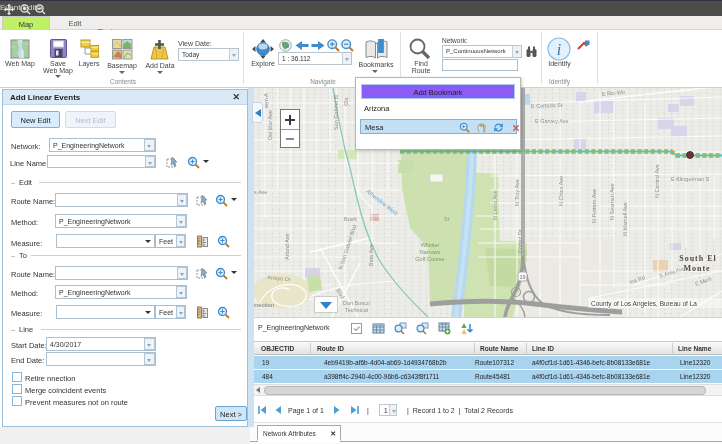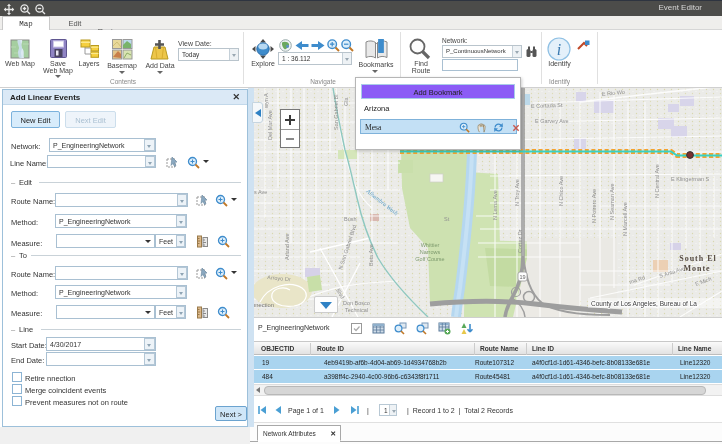--- a/index.html
+++ b/index.html
@@ -2,25 +2,25 @@
 <html><head>
 <meta charset="utf-8">
 <style>
 * { margin:0; padding:0; box-sizing:border-box; }
 html,body { width:722px; height:444px; overflow:hidden; }
 body { font-family:"Liberation Sans", sans-serif; background:#fff; }
 #app { position:relative; width:722px; height:444px; background:#fff; }
 .abs { position:absolute; }
 
 #topbar { position:absolute; left:0; top:0; width:722px; height:16px; background:#4c4c4a; border-top:1px solid #2e3440; }
-#topbar .title { position:absolute; left:0; top:2px; width:702px; text-align:right; color:#d8d8d8; font-size:8px; }
+#topbar .title { position:absolute; left:0; top:2px; width:702px; text-align:left; color:#d8d8d8; font-size:8px; }
 
 #tabrow { position:absolute; left:0; top:16px; width:722px; height:14px; background:#efeeec; border-bottom:1px solid #d6d6d6; }
 .tab { position:absolute; top:0; height:14px; font-size:7.5px; color:#555; text-align:center; line-height:15px; }
-.tab.active { background:#ffffff; border:1px solid #c9c9c9; border-bottom:none; color:#333;font-family:Liberation Mono, monospace; }
+.tab.active { background:#bef264; border:1px solid #c9c9c9; border-bottom:none; color:#333; }
 
 #ribbon { position:absolute; left:0; top:30px; width:722px; height:58px; background:#fff; border-bottom:1px solid #d0d0d0; }
 .rlabel { position:absolute; font-size:7px; color:#444; text-align:center; line-height:7px; }
 .grouplabel { position:absolute; font-size:6.5px; color:#888; text-align:center; }
 .gsep { position:absolute; top:2px; width:1px; height:52px; background:#e0e0e0; }
 .caret { position:absolute; width:0; height:0; border-left:3px solid transparent; border-right:3px solid transparent; border-top:3px solid #666; }
 .combo { position:absolute; background:#fff; border:1px solid #b9c4cc; font-size:6.5px; color:#333; }
 .combo .txt { position:absolute; left:3px; top:2px; white-space:nowrap; }
 .cbtn { position:absolute; right:0; top:0; bottom:0; width:9px; background:#eef2f5; border-left:1px solid #c5d0d8; }
 .cbtn:after { content:""; position:absolute; left:2px; top:5px; border-left:2.5px solid transparent; border-right:2.5px solid transparent; border-top:3px solid #9aa8b2; }
@@ -496,21 +496,21 @@
     <div class="flabel" style="left:22px;top:296px;">Merge coincident events</div>
     <div class="chk" style="left:9px;top:306px;"></div>
     <div class="flabel" style="left:22px;top:308px;">Prevent measures not on route</div>
 
     <div class="btn" style="left:212px;top:316px;width:32px;height:15px;line-height:15px;background:#cfe6f8;border-color:#6ba3cf;">Next &gt;</div>
   </div>
 
   <div id="bookmarks">
     <div class="abs" style="left:5px;top:6px;width:154px;height:15px;background:#8b5cf6;border:1px solid #a8cce8;font-size:7.5px;color:#222;text-align:center;line-height:15px;">Add Bookmark</div>
     <div class="abs" style="left:8px;top:26px;font-size:7.5px;color:#222;">Arizona</div>
-    <div class="abs" style="left:4px;top:41px;width:157px;height:15px;background:#c3e0f5;border:1px solid #7fb2da;font-family:Liberation Serif, serif;">
+    <div class="abs" style="left:4px;top:41px;width:157px;height:15px;background:#c3e0f5;border:1px solid #7fb2da;">
       <div class="abs" style="left:4px;top:3px;font-size:7.5px;color:#222;">Mesa</div>
       <svg class="abs" style="left:98px;top:2px;" width="11" height="11" viewBox="0 0 13 13">
           <circle cx="5.5" cy="5.5" r="4" fill="#ddeefa" stroke="#3e8ccc" stroke-width="1.3"></circle>
           <path d="M8.5,8.5 L12,12" stroke="#c07828" stroke-width="1.8"></path>
           <path d="M3.5,5.5 h4 M5.5,3.5 v4" stroke="#3e8ccc" stroke-width="1"></path>
         </svg>
       <svg class="abs" style="left:115px;top:2px;" width="11" height="11" viewBox="0 0 13 13">
           <path d="M4,12 C2,9 2,5 3,3.5 C3.8,2.6 5,3 5,4.5 M5,6 V3 C5,1.6 7,1.6 7,3 V5.5 M7,5.5 V3.4 C7,2.2 9,2.2 9,3.6 V6 M9,6 V4.4 C9,3.4 10.8,3.6 10.8,5 C10.8,7.5 10.5,10 9.5,12 Z" fill="#f0e8d8" stroke="#8a7a5a" stroke-width="0.8"></path>
         </svg>
       <svg class="abs" style="left:132px;top:2px;" width="11" height="11" viewBox="0 0 12 12">

